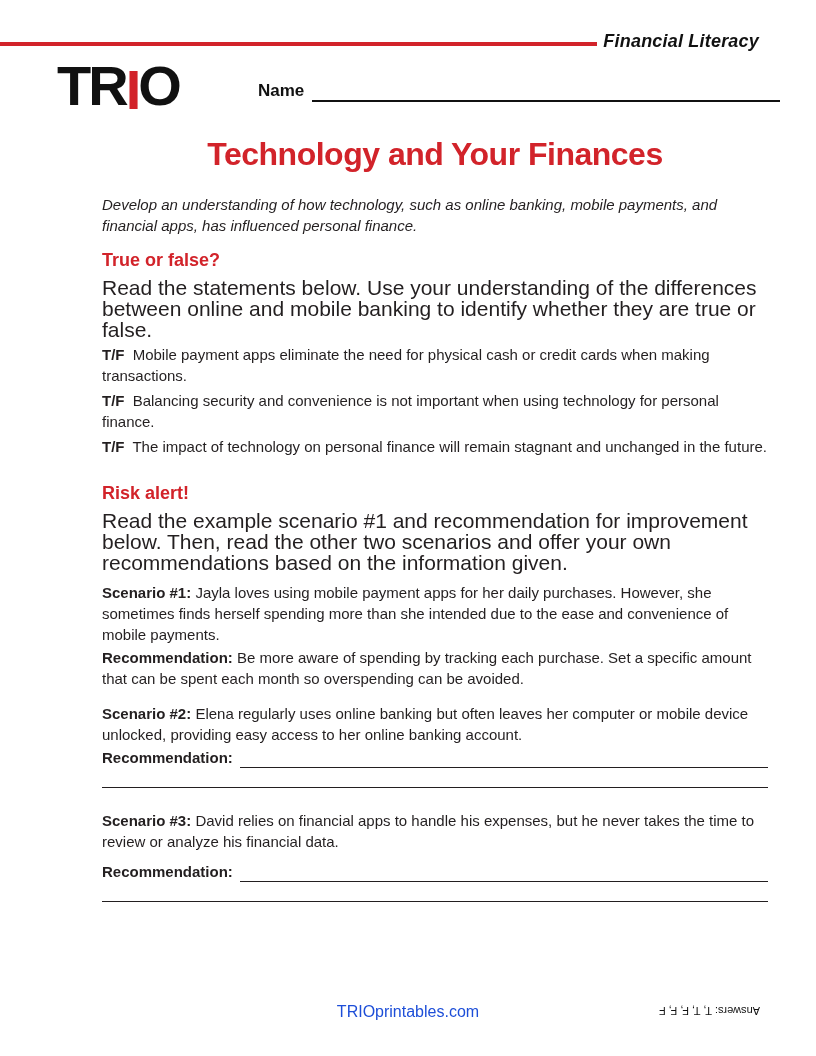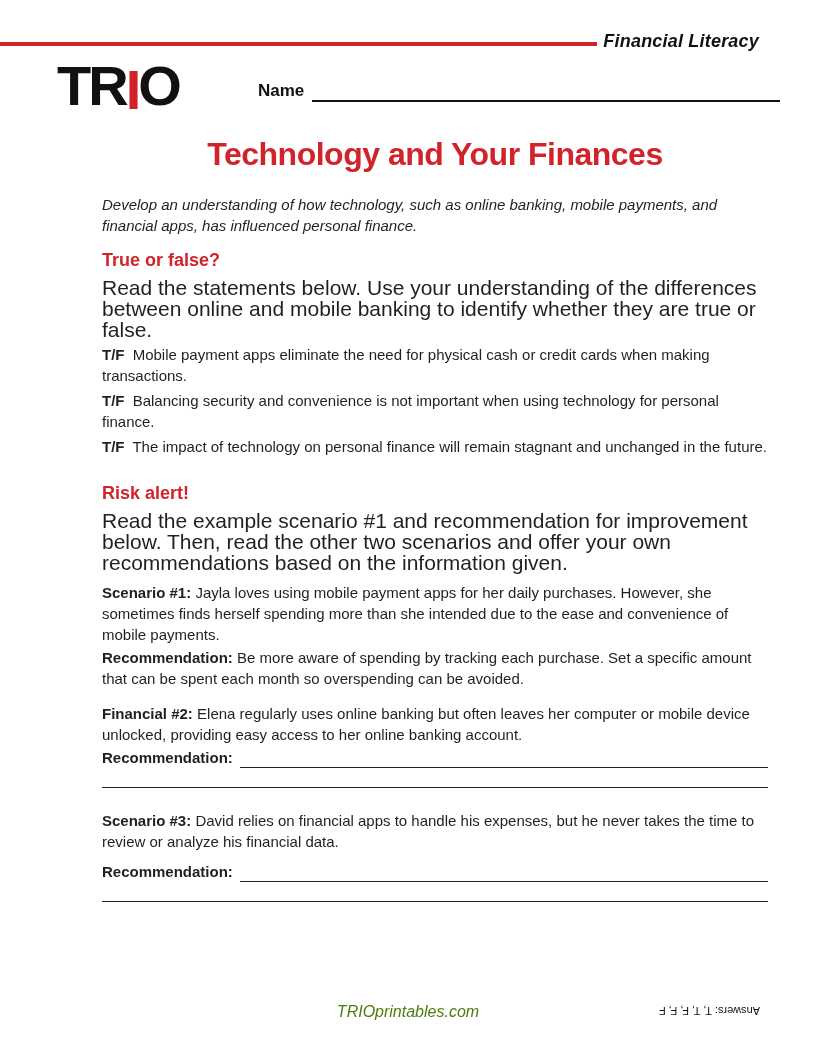--- a/index.html
+++ b/index.html
@@ -56,21 +56,21 @@
   .s3 { margin-top:22px; }
   .rec-row { display:flex; align-items:flex-end; font-size:15px; line-height:20px; }
   .rec-row.r2 { margin-top:3px; }
   .rec-row.r3 { margin-top:10px; }
   .rec-row b { white-space:nowrap; }
   .fill-line { flex:1; margin-left:7px; border-bottom:1.5px solid #231f20; height:20px; }
   .blank-line { margin-top:19px; border-bottom:1.5px solid #231f20; height:0; }
   
   .footer-site {
     position:absolute; left:0; top:1003px; width:816px;
-    text-align:center; font-size:16px; color:#4d7c0f;font-style:italic;
+    text-align:center; font-size:16px; color:#1d4ed8;
   }
   .footer-answers {
     position:absolute; right:56px; top:1005px;
     font-size:11px; color:#111111;
     transform:rotate(180deg);
   }
 </style>
 </head>
 <body>
 
@@ -98,21 +98,21 @@
     <p class="tf-item"><b>T/F</b> <span>Mobile payment apps eliminate the need for physical cash or credit cards when making transactions.</span></p>
     <p class="tf-item"><b>T/F</b> <span>Balancing security and convenience is not important when using technology for personal finance.</span></p>
     <p class="tf-item"><b>T/F</b> <span>The impact of technology on personal finance will remain stagnant and unchanged in the future.</span></p>
 
     <h2 class="section-heading risk">Risk alert!</h2>
     <p class="instructions">Read the example scenario #1 and recommendation for improvement below. Then, read the other two scenarios and offer your own recommendations based on the information given.</p>
 
     <p class="scenario s1"><b>Scenario #1:</b> <span>Jayla loves using mobile payment apps for her daily purchases. However, she sometimes finds herself spending more than she intended due to the ease and convenience of mobile payments.</span></p>
     <p class="scenario rec rec1"><b>Recommendation:</b> <span>Be more aware of spending by tracking each purchase. Set a specific amount that can be spent each month so overspending can be avoided.</span></p>
 
-    <p class="scenario s2"><b>Financial #2:</b> <span>Elena regularly uses online banking but often leaves her computer or mobile device unlocked, providing easy access to her online banking account.</span></p>
+    <p class="scenario s2"><b>Scenario #2:</b> <span>Elena regularly uses online banking but often leaves her computer or mobile device unlocked, providing easy access to her online banking account.</span></p>
     <div class="rec-row r2">
       <b>Recommendation:</b>
       <span class="fill-line"></span>
     </div>
     <div class="blank-line"></div>
 
     <p class="scenario s3"><b>Scenario #3:</b> <span>David relies on financial apps to handle his expenses, but he never takes the time to review or analyze his financial data.</span></p>
     <div class="rec-row r3">
       <b>Recommendation:</b>
       <span class="fill-line"></span>

